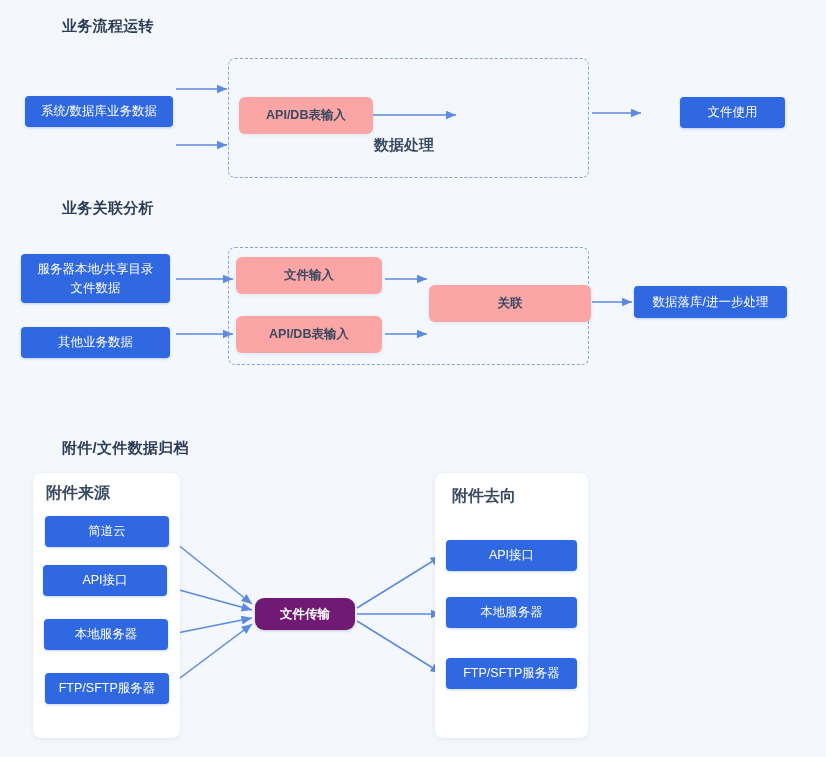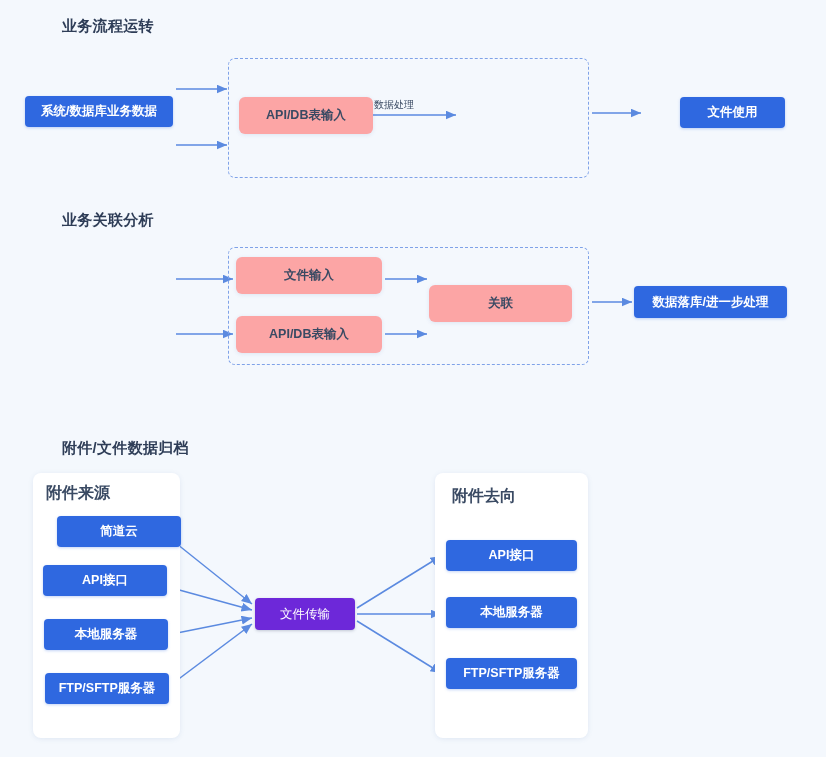--- a/index.html
+++ b/index.html
@@ -45,35 +45,35 @@
     justify-content: center;
     text-align: center;
     font-size: 12.5px;
     line-height: 1.45;
     border-radius: 4px;
     white-space: pre-line;
   }
   .node-blue {
     background: #2f68e0;
     color: #ffffff;
-    font-weight: bold;
+    font-weight: normal;
     box-shadow: 0 1px 3px rgba(47,104,224,0.28);
   }
   .node-white {
     background: #fca5a5;
     color: #3a4a63;
     font-weight: bold;
     border-radius: 6px;
     box-shadow: 0 1px 4px rgba(90,120,180,0.14);
   }
   .node-dark {
-    background: #6d28d9;
+    background: #701a75;
     color: #ffffff;
-    font-weight: normal;
-    border-radius: 4px;
+    font-weight: bold;
+    border-radius: 9px;
     box-shadow: 0 1px 3px rgba(77,88,120,0.3);
   }
   .dashed-group {
     position: absolute;
     box-sizing: border-box;
     border: 1.4px dashed #7fa2e8;
     border-radius: 7px;
     background: transparent;
   }
   .panel {
@@ -85,24 +85,25 @@
   }
   .panel-title {
     position: absolute;
     font-size: 16px;
     font-weight: bold;
     color: #3a4a63;
     white-space: nowrap;
   }
   .edge-label {
     position: absolute;
-    font-size: 10px;
-    font-weight: normal;
+    font-size: 15px;
+    font-weight: bold;
     color: #3a4a63;
     white-space: nowrap;
+    margin-top: 38px;
   }
 </style>
 </head>
 <body>
 
 <div class="canvas">
 
   <svg class="svg-layer" viewBox="0 0 826 757" width="826" height="757">
     <defs>
       <marker id="ah" markerWidth="8" markerHeight="8" refX="7" refY="3" orient="auto" markerUnits="strokeWidth">
@@ -139,40 +140,43 @@
 
   <div class="dashed-group" style="left:228px; top:58px; width:361px; height:120px;"></div>
 
   <div class="node node-white" style="left:239px; top:97px; width:134px; height:37px;">API/DB表输入</div>
 
   <div class="edge-label" style="left:374px; top:98px;">数据处理</div>
 
 
   <div class="node node-blue" style="left:680px; top:97px; width:105px; height:31px;">文件使用</div>
 
-  <div class="section-title" style="left:30px; top:211px;">业务关联分析</div>
+  <div class="section-title" style="left:30px; top:199px;">业务关联分析</div>
 
+  <div class="node node-blue" style="left:21px; top:254px; width:149px; height:49px;">服务器本地/共享目录
+文件数据</div>
 
+  <div class="node node-blue" style="left:21px; top:327px; width:149px; height:31px;">其他业务数据</div>
 
   <div class="dashed-group" style="left:228px; top:247px; width:361px; height:118px;"></div>
 
   <div class="node node-white" style="left:236px; top:257px; width:146px; height:37px;font-family:Liberation Serif, serif;">文件输入</div>
 
   <div class="node node-white" style="left:236px; top:316px; width:146px; height:37px;">API/DB表输入</div>
 
-  <div class="node node-white" style="left:429px; top:285px; width:143px; height:37px;">关联</div>
+  <div class="node node-white" style="left:429px; top:285px; width:162px; height:37px;">关联</div>
 
   <div class="node node-blue" style="left:634px; top:286px; width:153px; height:32px;">数据落库/进一步处理</div>
 
   <div class="section-title" style="left:30px; top:439px;">附件/文件数据归档</div>
 
   <div class="panel" style="left:33px; top:473px; width:147px; height:265px;"></div>
   <div class="panel-title" style="left:46px; top:483px;">附件来源</div>
 
-  <div class="node node-blue" style="left:57px; top:516px; width:124px; height:31px;">简道云</div>
+  <div class="node node-blue" style="left:45px; top:516px; width:124px; height:31px;">简道云</div>
   <div class="node node-blue" style="left:43px; top:565px; width:124px; height:31px;">API接口</div>
   <div class="node node-blue" style="left:44px; top:619px; width:124px; height:31px;">本地服务器</div>
   <div class="node node-blue" style="left:45px; top:673px; width:124px; height:31px;">FTP/SFTP服务器</div>
 
   <div class="node node-dark" style="left:255px; top:598px; width:100px; height:32px;">文件传输</div>
 
   <div class="panel" style="left:435px; top:473px; width:153px; height:265px;"></div>
   <div class="panel-title" style="left:452px; top:486px;">附件去向</div>
 
   <div class="node node-blue" style="left:446px; top:540px; width:131px; height:31px;">API接口</div>

